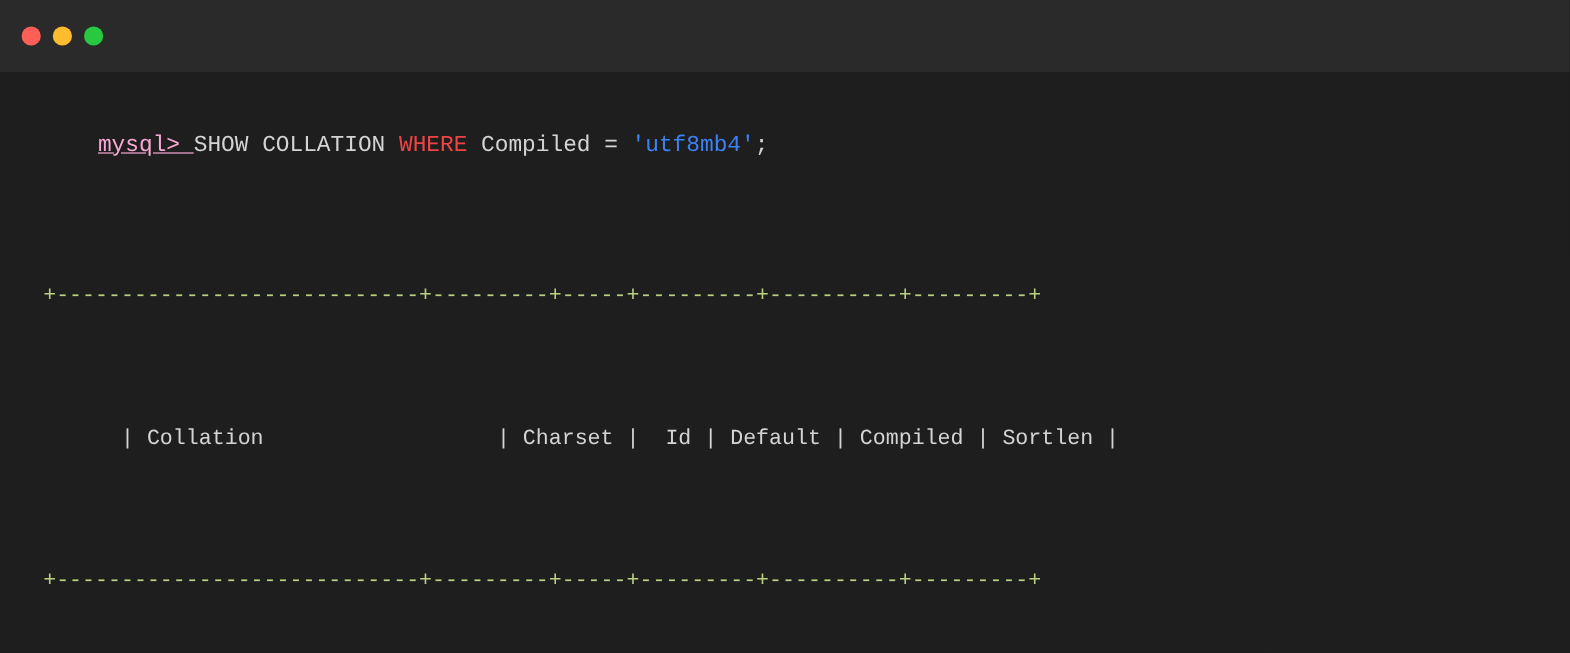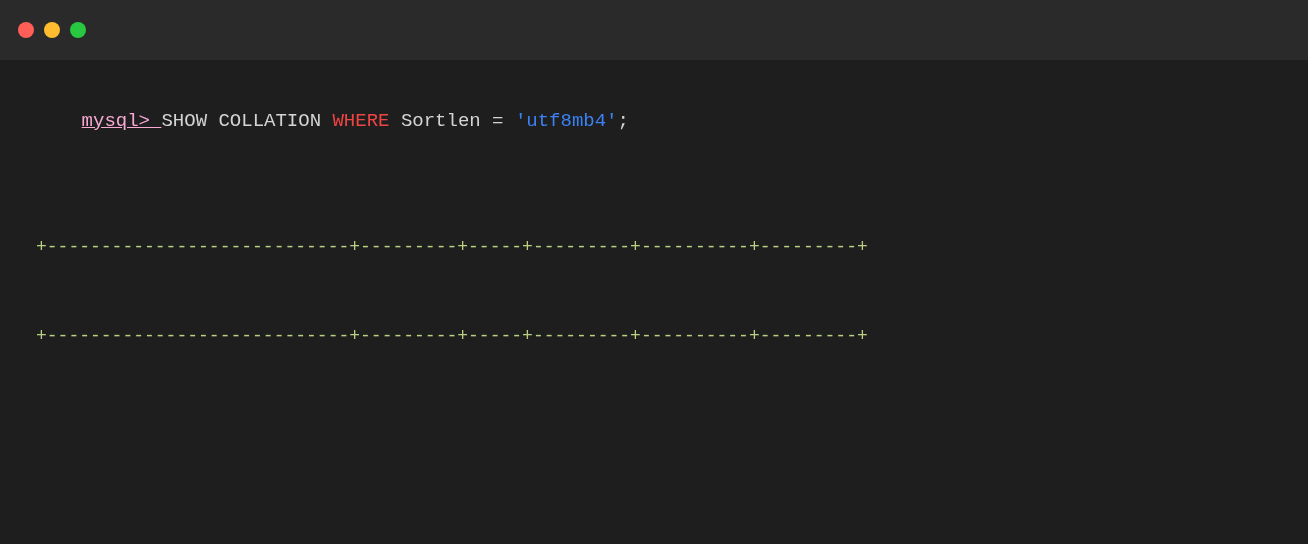--- a/index.html
+++ b/index.html
@@ -65,25 +65,28 @@
 
 <div class="titlebar">
   <span class="dot dot-red"></span>
   <span class="dot dot-yellow"></span>
   <span class="dot dot-green"></span>
 </div>
 
 <div class="terminal-body">
 
   <div class="command-line">
-    <span class="prompt">mysql&gt; </span><span class="cmd-white">SHOW COLLATION </span><span class="cmd-yellow">WHERE</span><span class="cmd-white"> Sortlen = </span><span class="cmd-green">'utf8mb4'</span><span class="cmd-white">;</span>
+    <span class="prompt">mysql&gt; </span><span class="cmd-white">SHOW COLLATION </span><span class="cmd-yellow">WHERE</span><span class="cmd-white"> Compiled = </span><span class="cmd-green">'utf8mb4'</span><span class="cmd-white">;</span>
   </div>
 
   <div class="table-container">
     <div class="table-line">+----------------------------+---------+-----+---------+----------+---------+</div>
+    <div>
+      <span class="col-name">| Collation                  | Charset |  Id | Default | Compiled | Sortlen |</span>
+    </div>
     <div class="table-line">+----------------------------+---------+-----+---------+----------+---------+</div>
 
     
     
 
     
     
 
     
     

